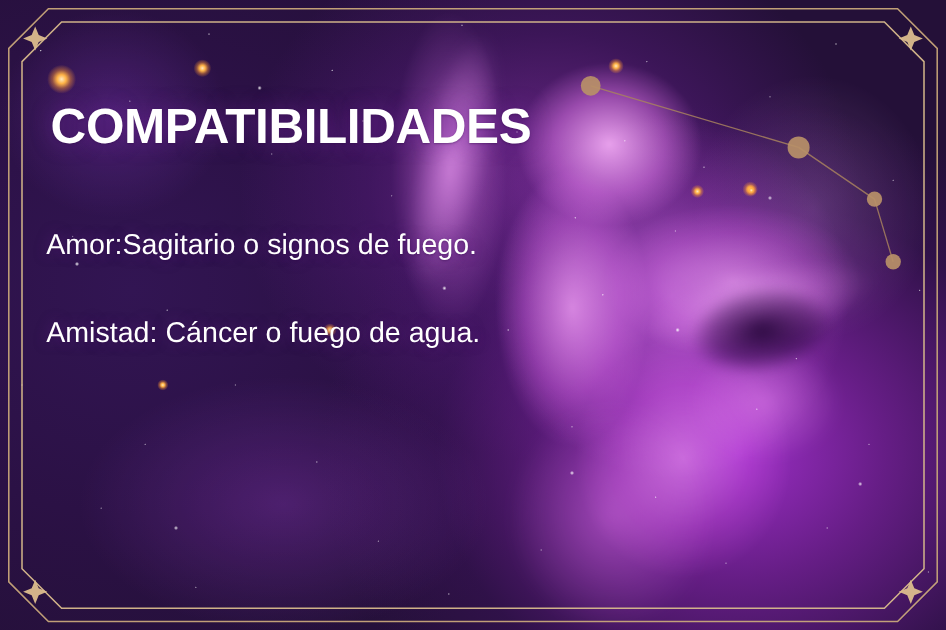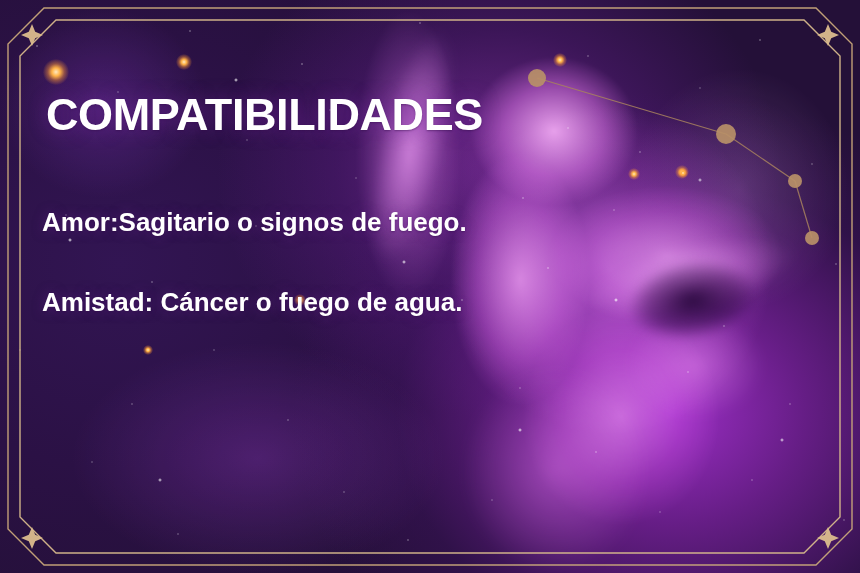--- a/index.html
+++ b/index.html
@@ -204,25 +204,25 @@
   .compat-line {
     position: absolute;
     left: 42px;
     color: #ffffff;
     font-size: 26px;
     line-height: 1;
     white-space: nowrap;
     text-shadow: 0 0 12px rgba(110,35,150,0.5), 0 1px 2px rgba(40,10,60,0.4);
   }
   .compat-line .lbl {
-    font-weight: bold;
+    font-weight: normal;
     margin-top: 48px;
   }
   .compat-line .val {
-    font-weight: bold;
+    font-weight: normal;
   }
 
   #line-amor     { top: 209px; }
   #line-amistad  { top: 289px; }
   #line-laboral  { top: 369px; }
 </style>
 </head>
 <body>
 
 <div id="card">

